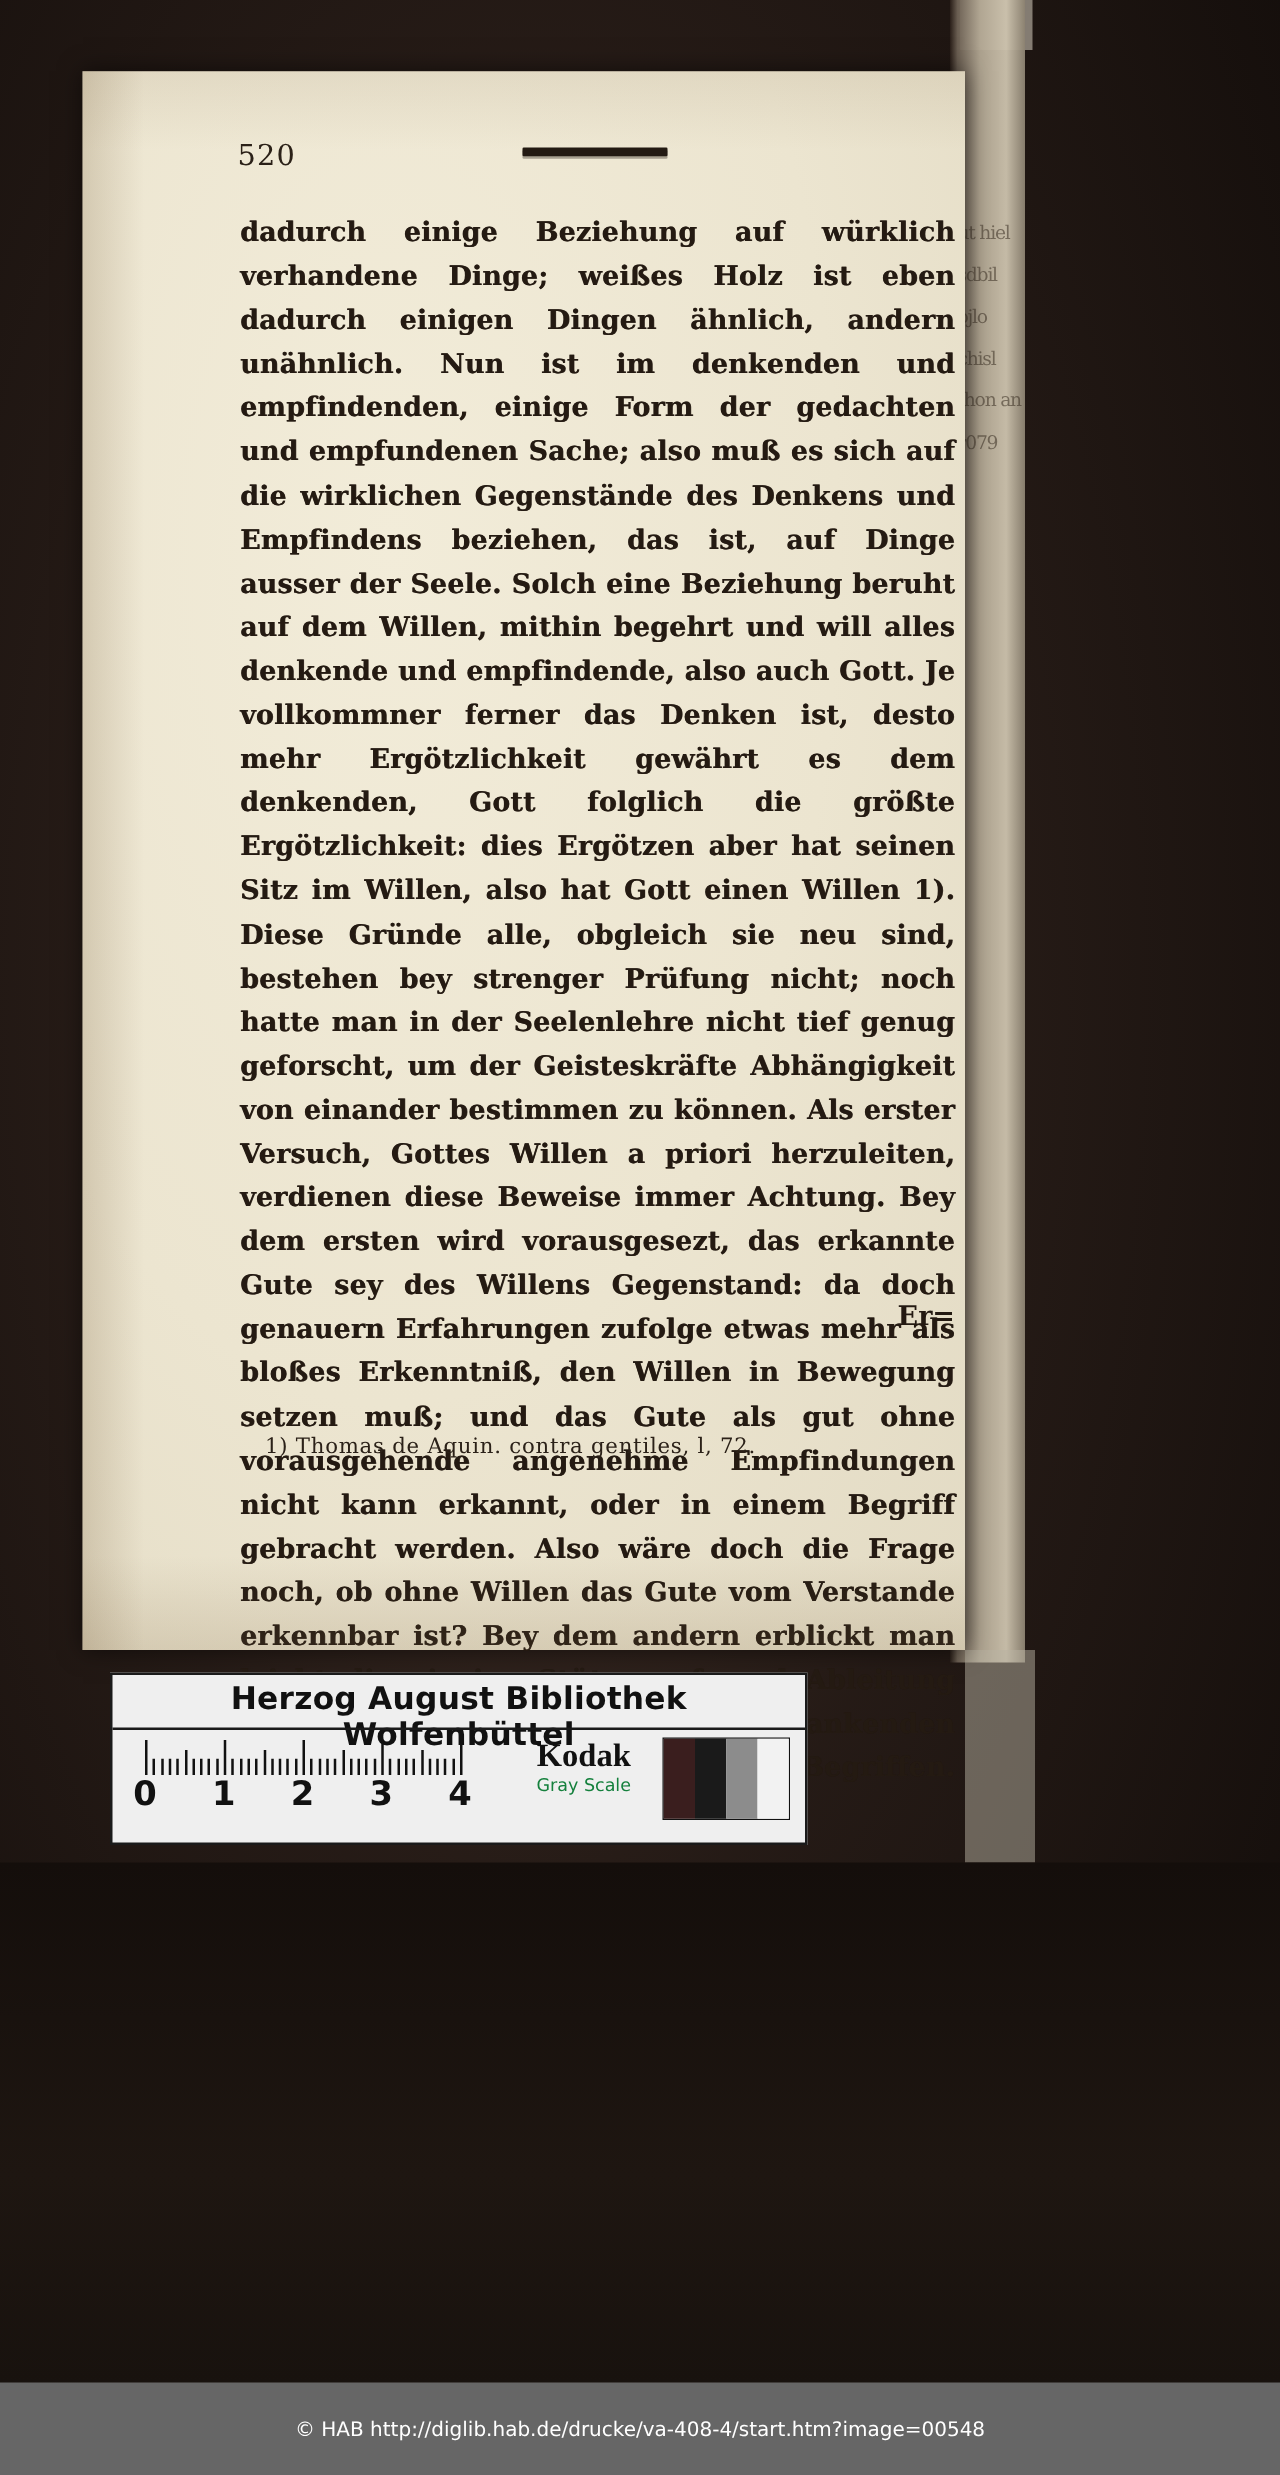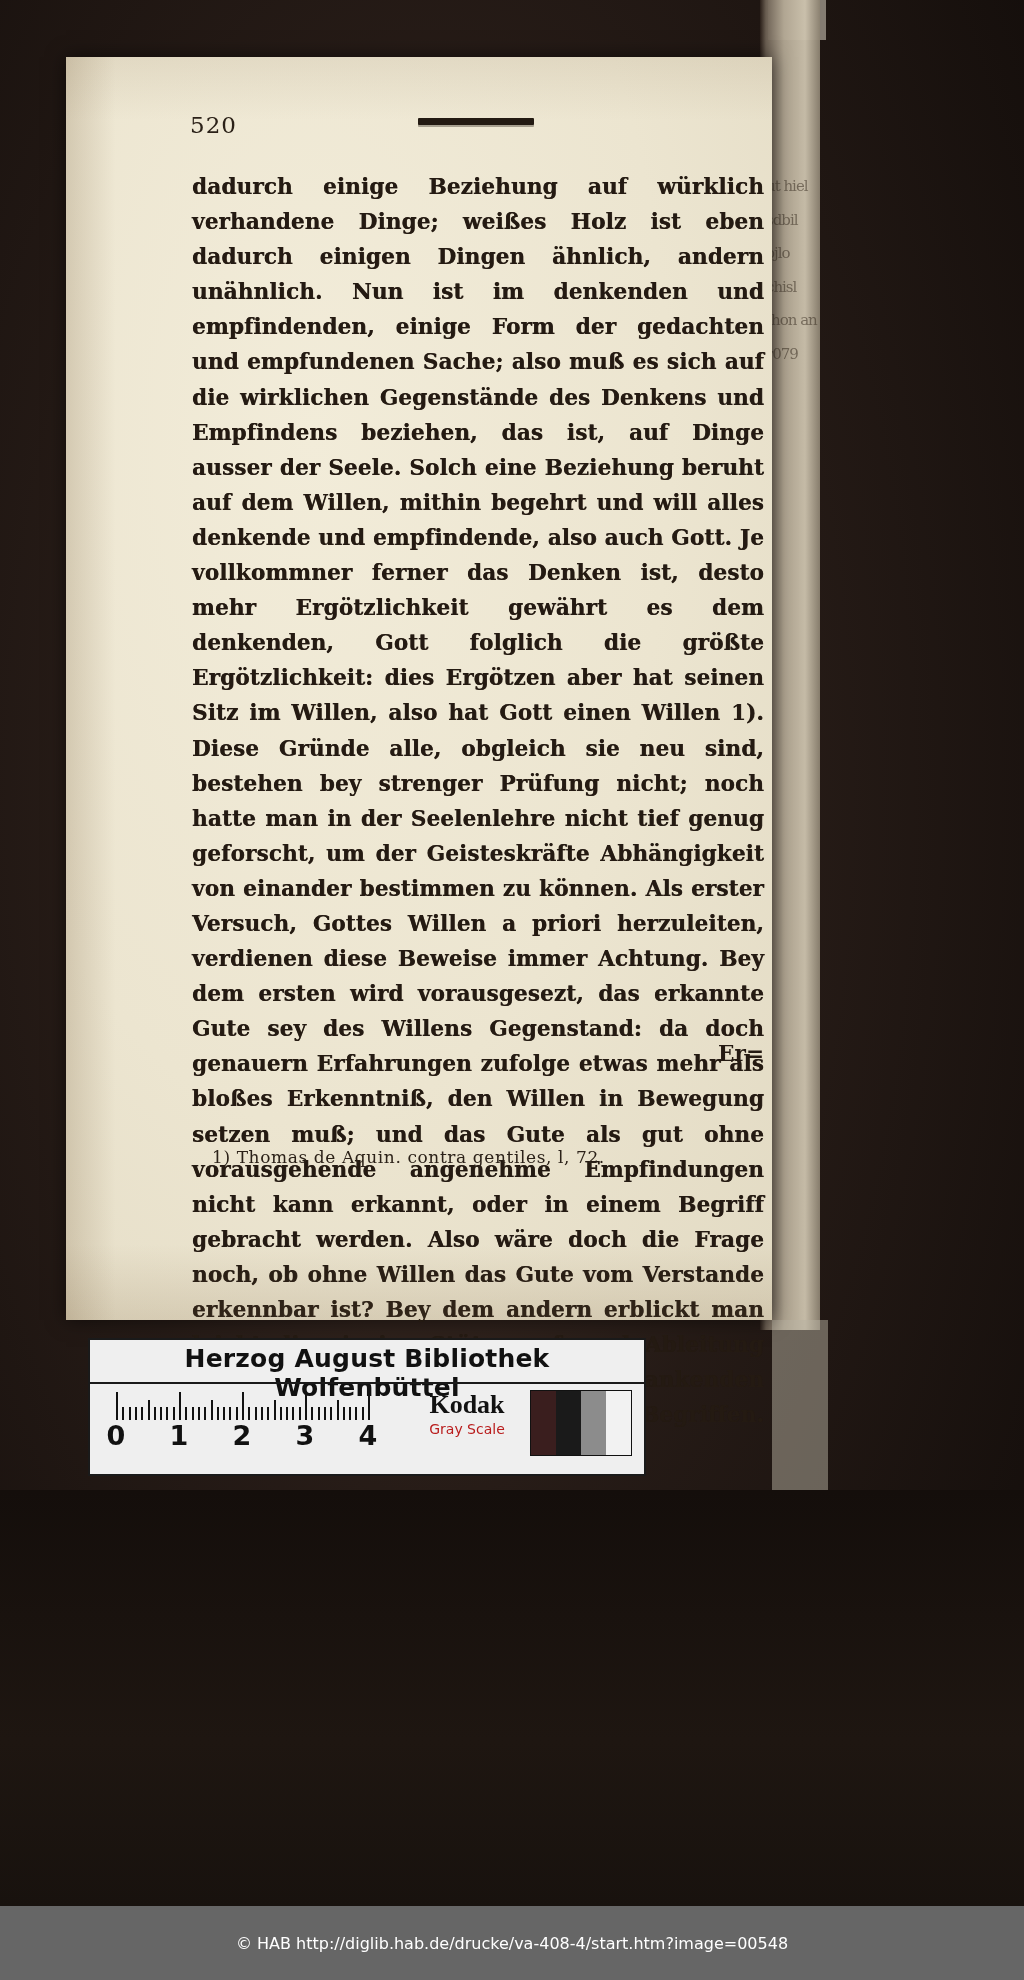--- a/index.html
+++ b/index.html
@@ -220,21 +220,21 @@
   }
   .kodak-name {
     font-family: Liberation Serif, serif;
     font-weight: bold;
     font-size: 26px;
     color: #111;
   }
   .kodak-sub {
     font-family: "DejaVu Sans", sans-serif;
     font-size: 14px;
-    color: #b91c1c;
+    color: #15803d;
     margin-top: 1px;
   }
   .gray-patches {
     position: absolute;
     left: 440px;
     top: 50px;
     width: 100px;
     height: 64px;
     display: flex;
     border: 1px solid #111;

